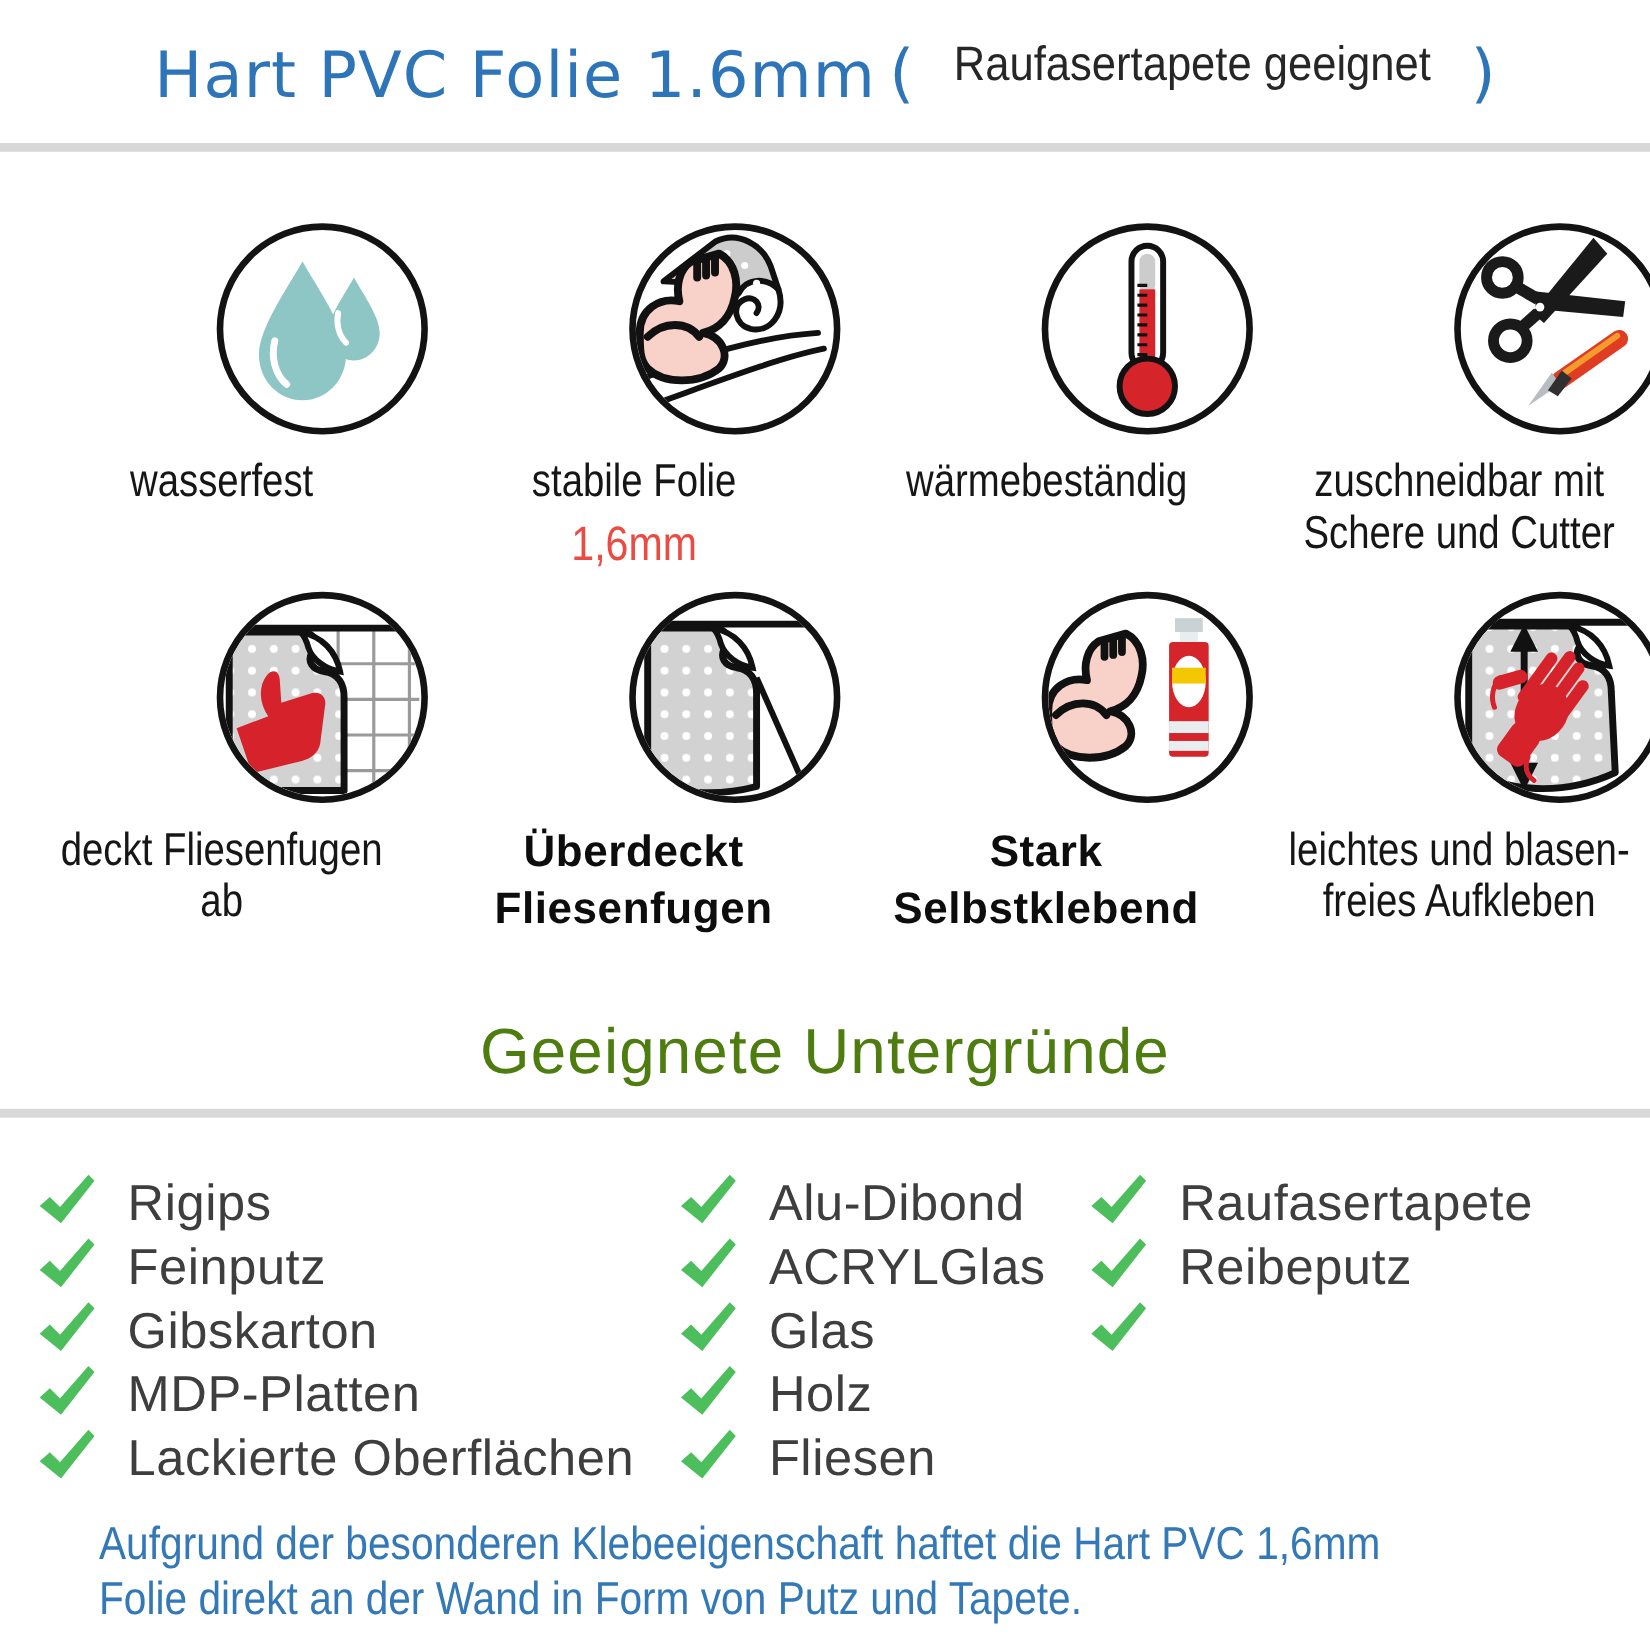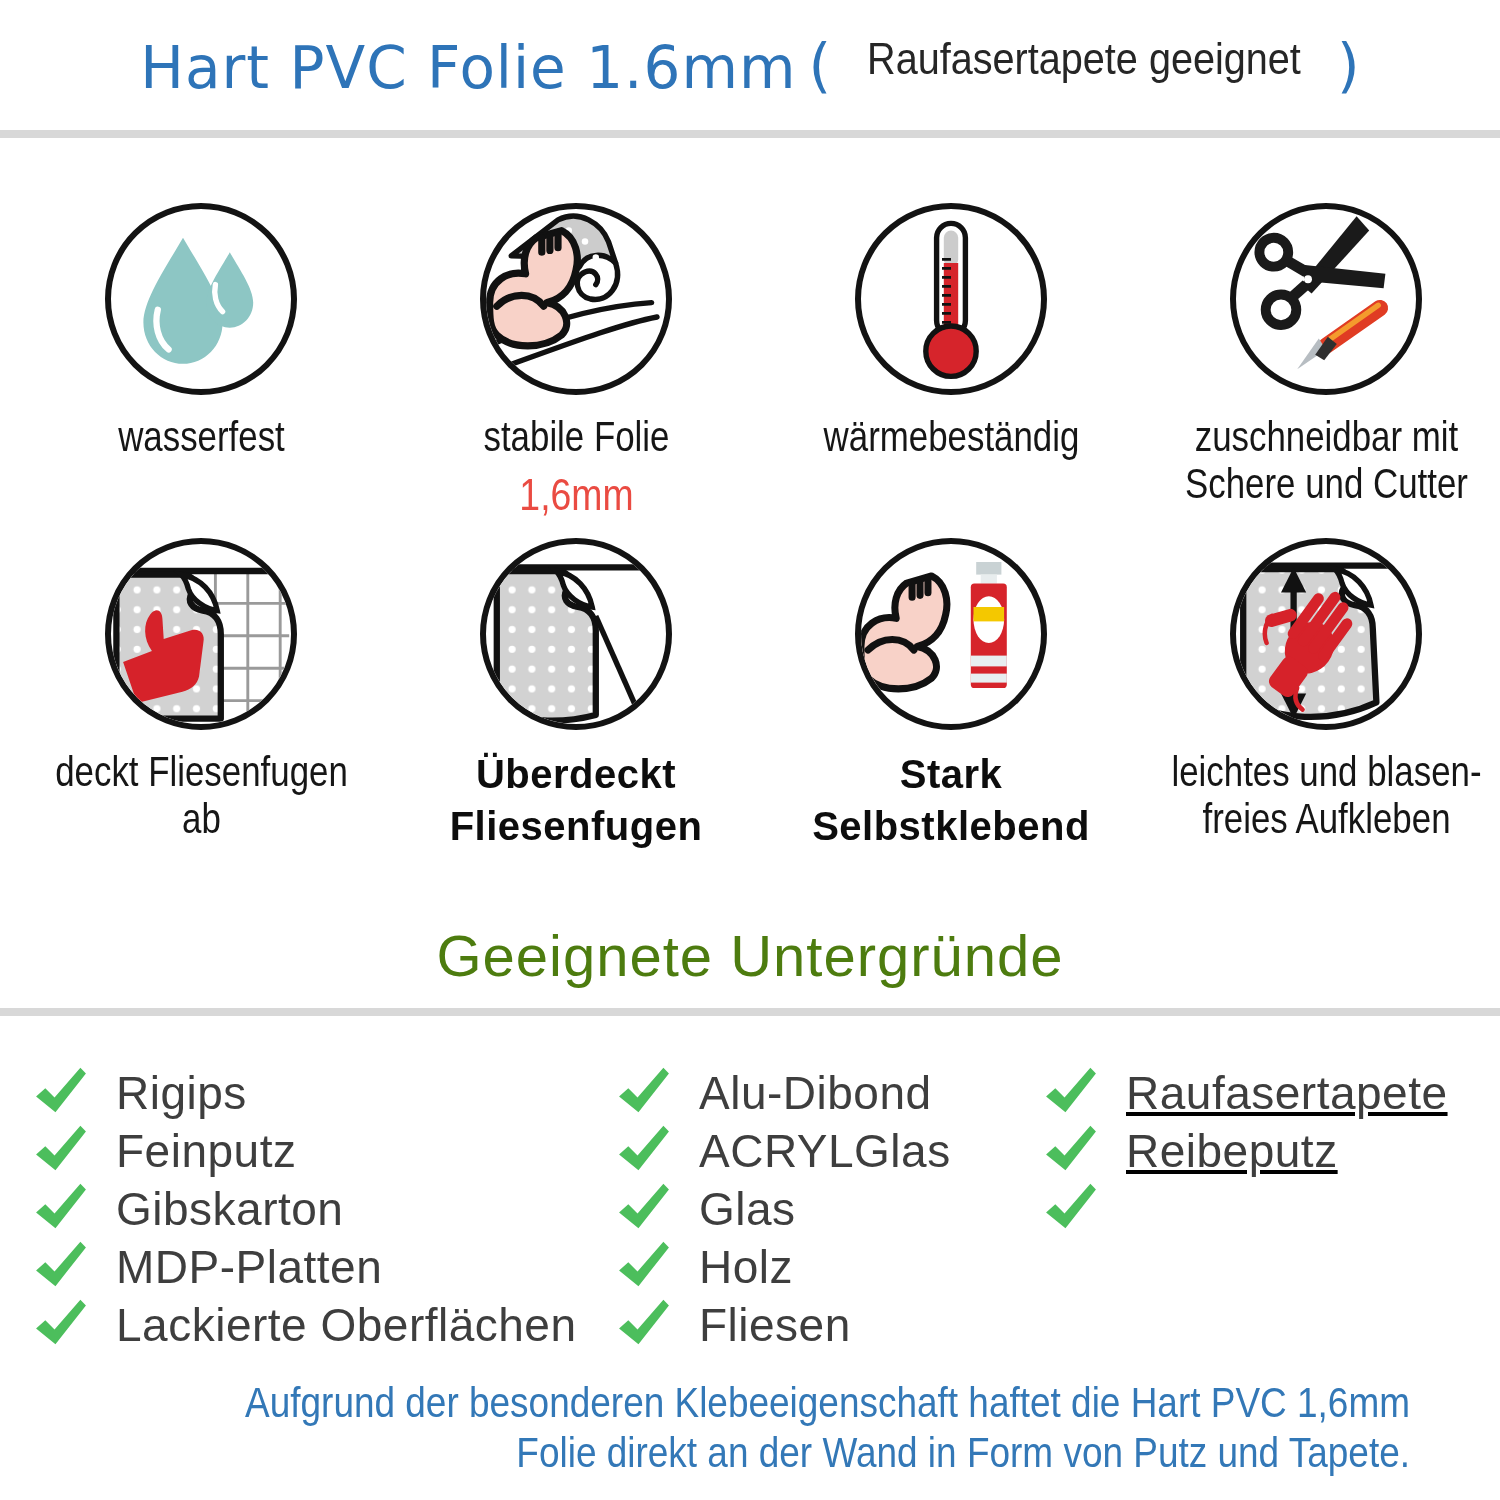--- a/index.html
+++ b/index.html
@@ -26,21 +26,21 @@
   .divider{position:absolute;left:0;width:100%;height:8px;background:#d8d8d8;}
   .divider.first{top:130px;}
   .divider.second{top:1008px;}
   
   .features-row{
     position:absolute;left:0;width:100%;
     display:grid;grid-template-columns:repeat(4,1fr);justify-items:center;
   }
   .features-row.r1{top:203px;}
   .features-row.r2{top:538px;}
-  .feat{display:flex;flex-direction:column;align-items:center;width:100%;margin-left:27px;}
+  .feat{display:flex;flex-direction:column;align-items:flex-end;width:100%;margin-left:27px;}
   .circle{
     width:192px;height:192px;border:6px solid #131313;border-radius:50%;
     box-sizing:border-box;background:#fff;overflow:hidden;
     display:flex;align-items:center;justify-content:center;
   }
   .circle svg{width:180px;height:180px;display:block;}
   .feat-labels{margin-top:18px;width:100%;text-align:center;}
   .feat-line{
     font-size:42px;color:#161616;line-height:1.12;
   }
@@ -51,27 +51,27 @@
   }
   
   .section-heading{
     position:absolute;top:922px;left:0;width:100%;text-align:center;
     font-size:58px;color:#4d7c0f;letter-spacing:1px;
   }
   
   .subs-col{position:absolute;top:1066px;}
   .subs-col.c1{left:32px;}
   .subs-col.c2{left:615px;}
-  .subs-col.c3{left:1042px;text-decoration:underline;}
+  .subs-col.c3{left:988px;}
   .sub-item{display:flex;height:58px;gap:26px;}
   .check{width:58px;height:48px;flex:0 0 auto;}
   .sub-label{font-size:46px;color:#3e3e3e;letter-spacing:.5px;white-space:nowrap;}
   
   .footer{
-    position:absolute;top:1378px;left:0;width:100%;text-align:right;
+    position:absolute;top:1378px;left:0;width:100%;text-align:left;
     color:#3378b7;font-size:42px;line-height:1.2;
   }
   .footer .fline{transform:scaleX(.88);transform-origin:center;}
 </style>
 </head>
 <body>
 
 <div class="title-row">
   <span class="title-main">Hart PVC Folie 1.6mm</span>
   <span class="title-paren">(</span>

